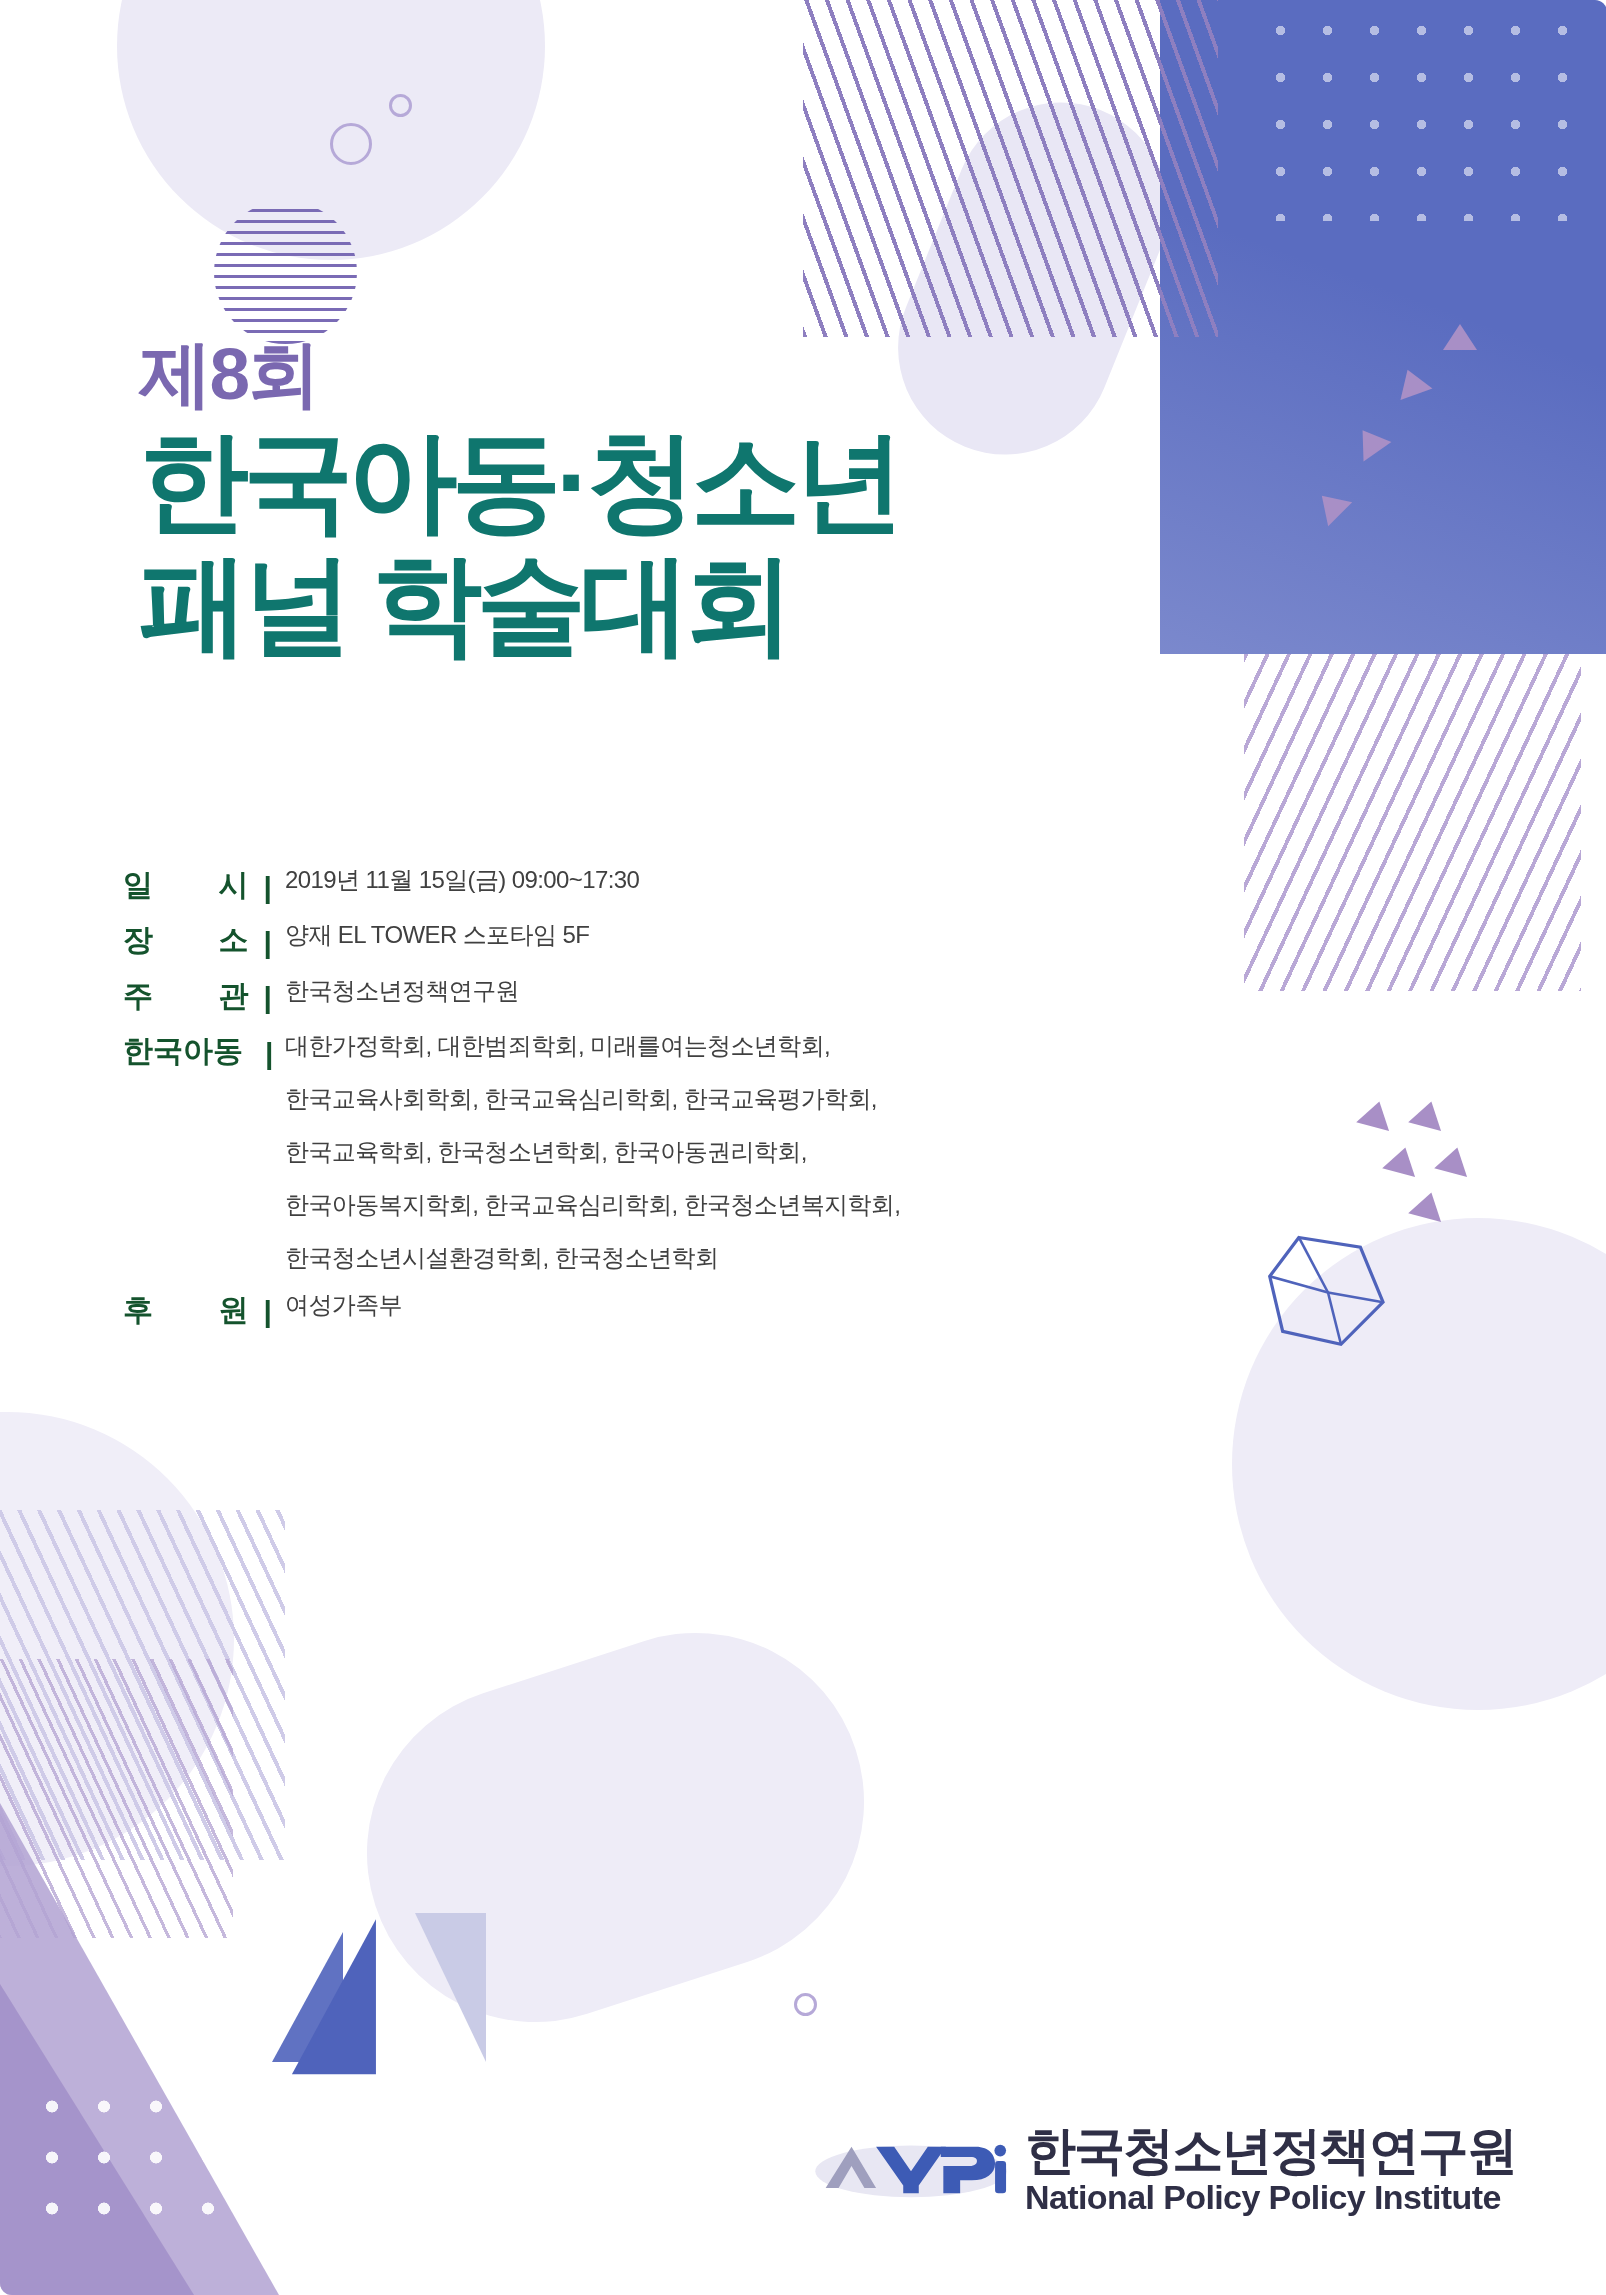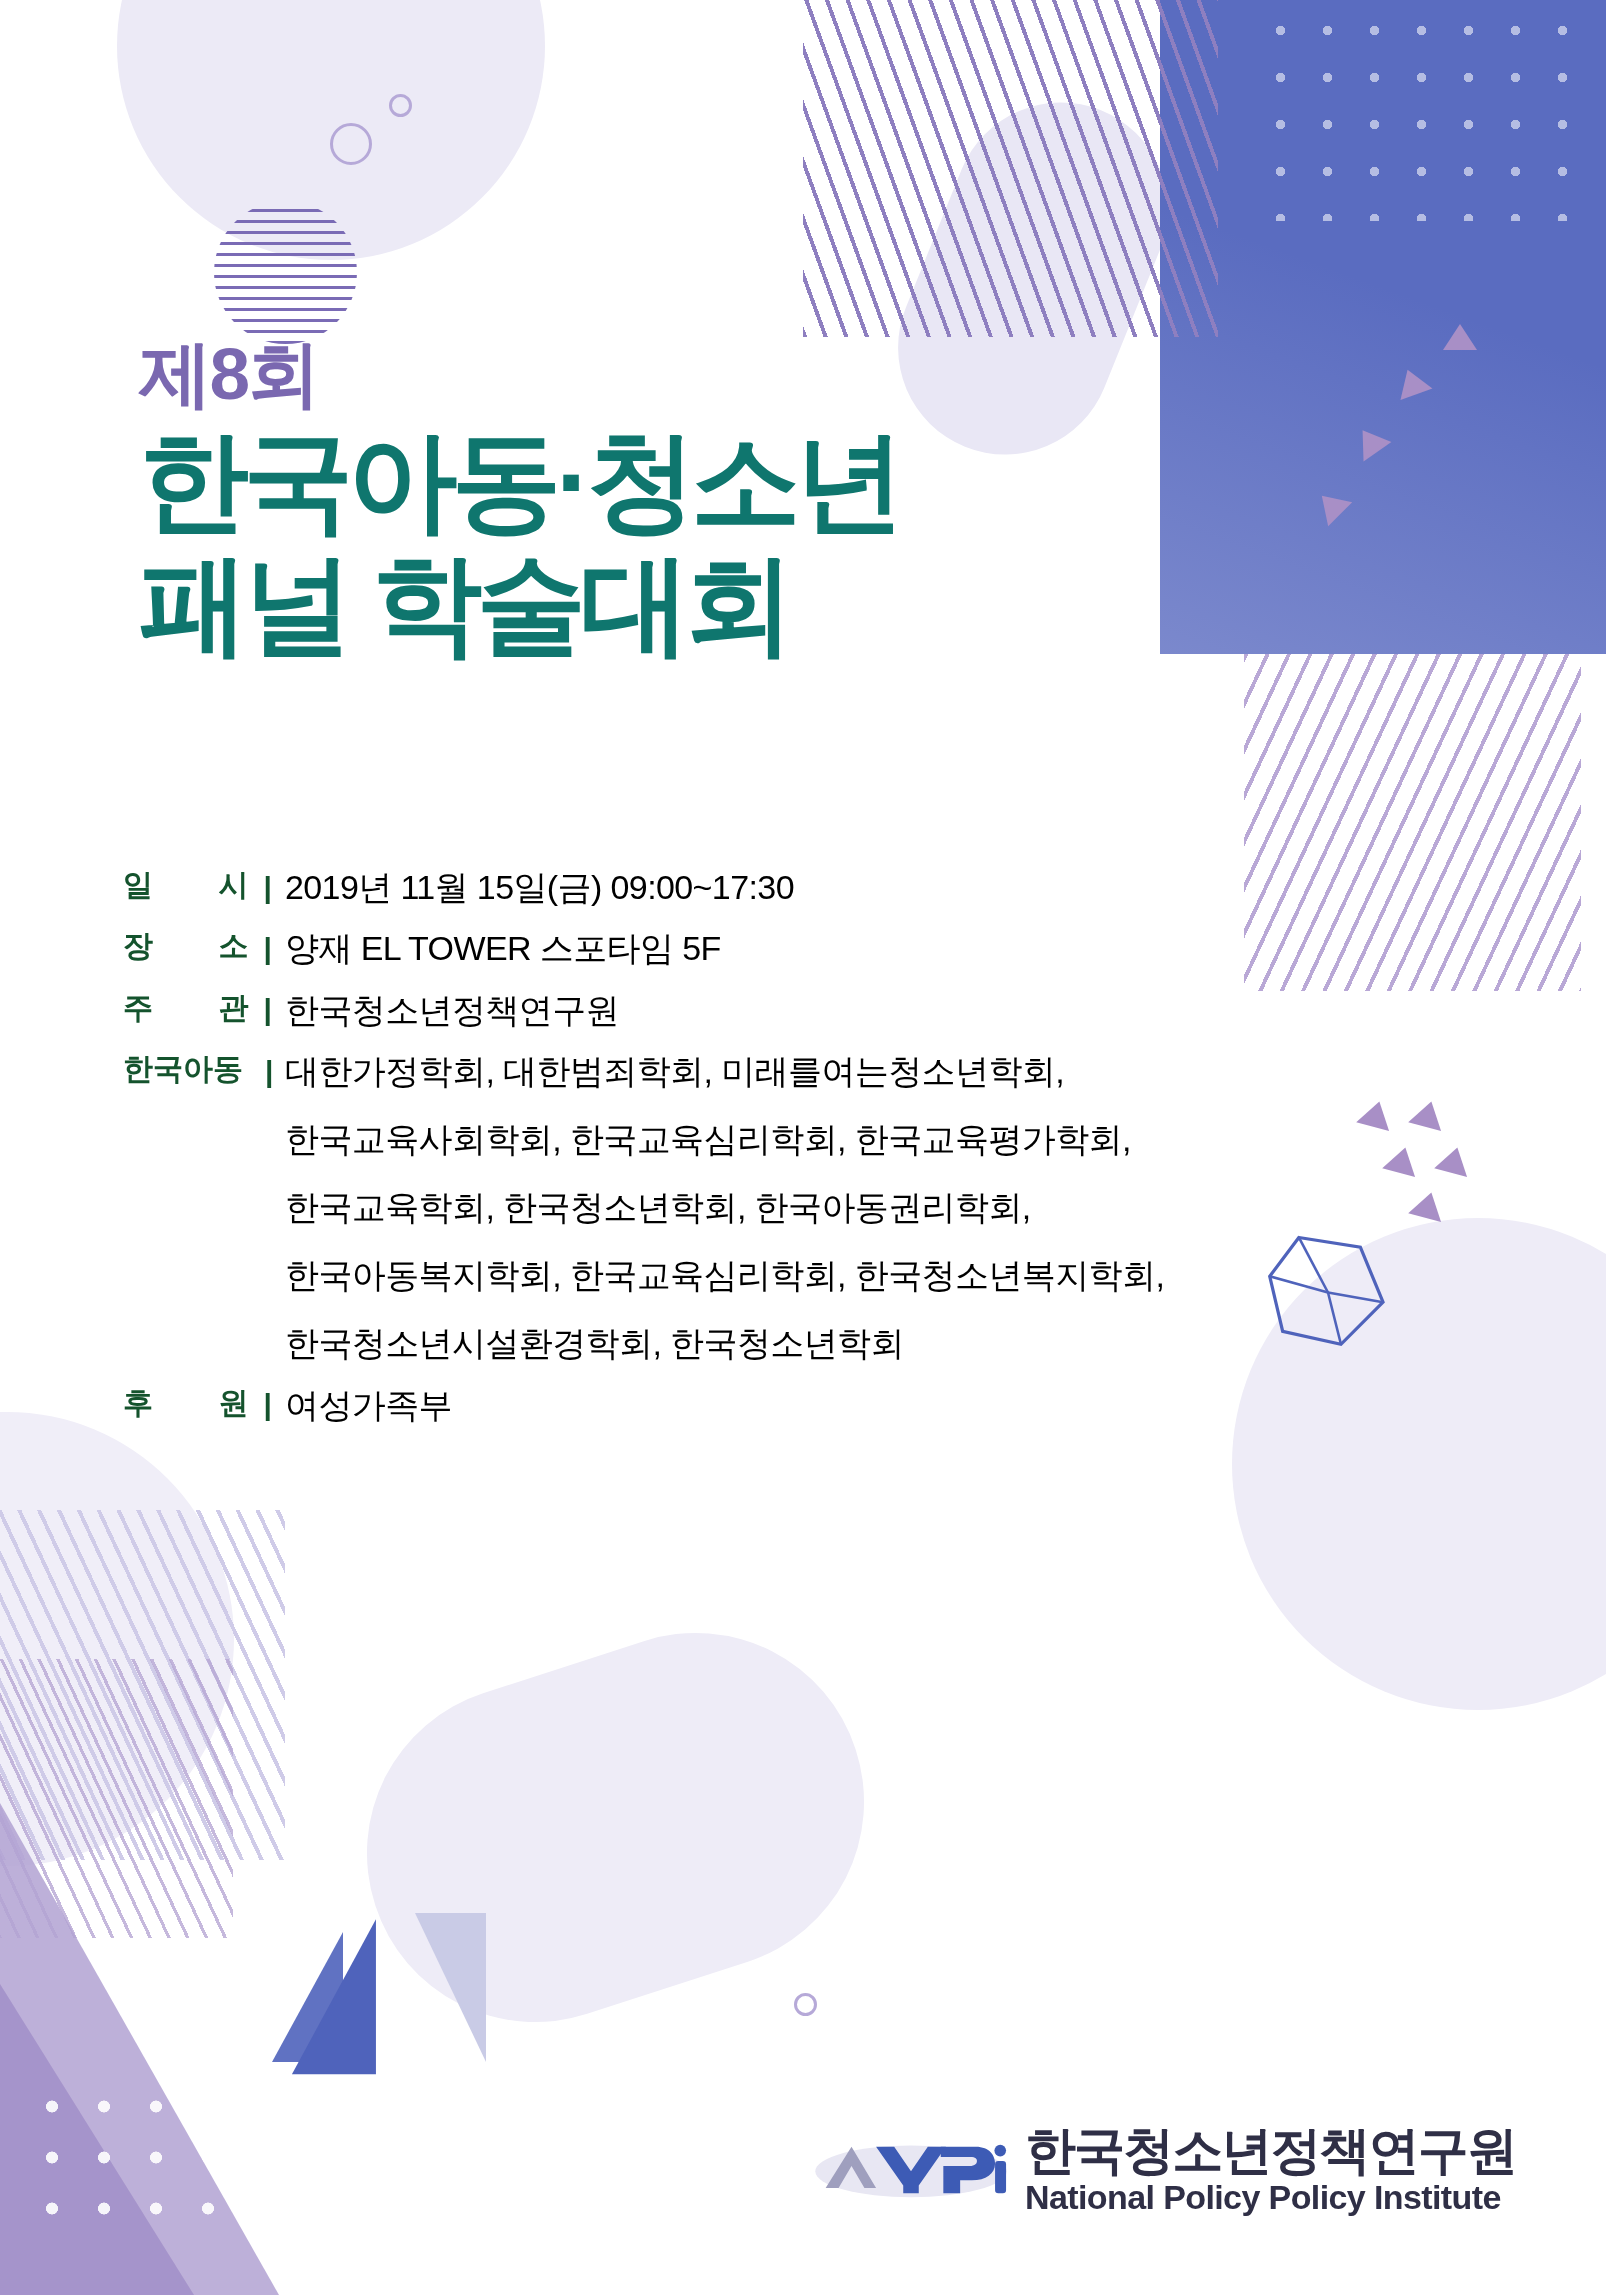--- a/index.html
+++ b/index.html
@@ -9,20 +9,21 @@
   }
   body {
     font-family: "Liberation Sans", "DejaVu Sans", sans-serif;
   }
   #poster {
     position: relative;
     width: 1607px;
     height: 2295px;
     overflow: hidden;
     background: #ffffff;
+    border-radius: 12px;
   }
 
   
   .deco { position: absolute; pointer-events: none; }
 
   
   .tr-block {
     top: 0; right: 0;
     width: 447px; height: 654px;
     background: #5a6cc0;
@@ -216,22 +217,22 @@
   }
   .info-label .sp { display: inline-block; }
   .info-label .bar {
     position: absolute;
     right: 11.7px;
     top: 2.6px;
     font-weight: 700;
   }
   .label-2 { letter-spacing: 0; }
   .info-value {
-    font-size: 34px;
-    color: #000000;
+    font-size: 24px;
+    color: #404040;
     line-height: 1.5;
     letter-spacing: -0.6px;
   }
   .info-value .line { display: block; margin-bottom: 17px; }
   .info-value .line:last-child { margin-bottom: 0; }
 
   
   .logo-area {
     position: absolute;
     right: 91px;

